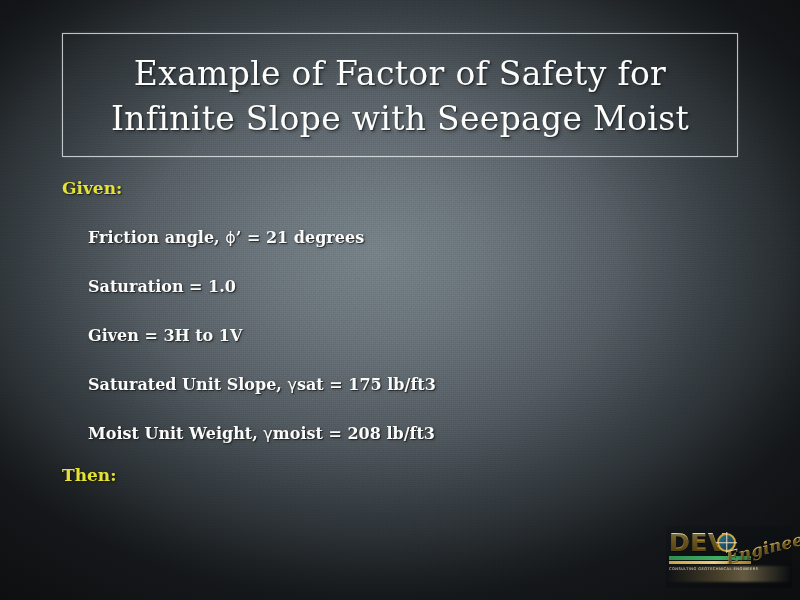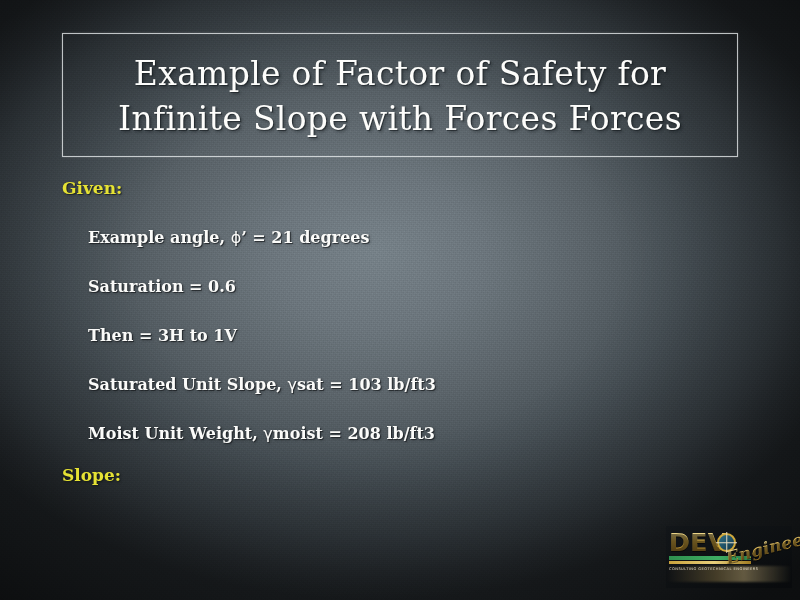--- a/index.html
+++ b/index.html
@@ -241,44 +241,44 @@
 
 <div id="slide">
 
   <div id="noise"></div>
   <div id="vignette"></div>
 
   <div id="title-frame"></div>
 
   <div id="title-block">
     <div class="title-line">Example of Factor of Safety for</div>
-    <div class="title-line">Infinite Slope with Forces Forces</div>
+    <div class="title-line">Infinite Slope with Seepage Moist</div>
   </div>
 
   <div id="body-block">
 
     <div class="section-label">Given:</div>
     <div class="gap-lg"></div>
 
-    <div class="body-line"><span>Example angle, </span><span class="sym">ϕ</span><span>’ = 21 degrees</span></div>
-    <div class="gap-lg"></div>
-
-    <div class="body-line"><span>Saturation = 0.6</span><span class="sym"></span><span></span></div>
-    <div class="gap-lg"></div>
-
-    <div class="body-line"><span>Then = 3H to 1V</span><span class="sym"></span><span></span></div>
-    <div class="gap-lg"></div>
-
-    <div class="body-line"><span>Saturated Unit Slope, </span><span class="sym">γ</span><span>sat = 103 lb/ft3</span></div>
+    <div class="body-line"><span>Friction angle, </span><span class="sym">ϕ</span><span>’ = 21 degrees</span></div>
+    <div class="gap-lg"></div>
+
+    <div class="body-line"><span>Saturation = 1.0</span><span class="sym"></span><span></span></div>
+    <div class="gap-lg"></div>
+
+    <div class="body-line"><span>Given = 3H to 1V</span><span class="sym"></span><span></span></div>
+    <div class="gap-lg"></div>
+
+    <div class="body-line"><span>Saturated Unit Slope, </span><span class="sym">γ</span><span>sat = 175 lb/ft3</span></div>
     <div class="gap-lg"></div>
 
     <div class="body-line"><span>Moist Unit Weight, </span><span class="sym">γ</span><span>moist = 208 lb/ft3</span></div>
     <div class="gap-md"></div>
 
-    <div class="section-label">Slope:</div>
+    <div class="section-label">Then:</div>
     <div class="gap-sm"></div>
 
 
   </div>
 
   <div id="logo">
     <div id="logo-plate"></div>
     <div class="logo-devo">DEV</div>
     <div class="logo-globe"></div>
     <div class="logo-bar-green"></div>

